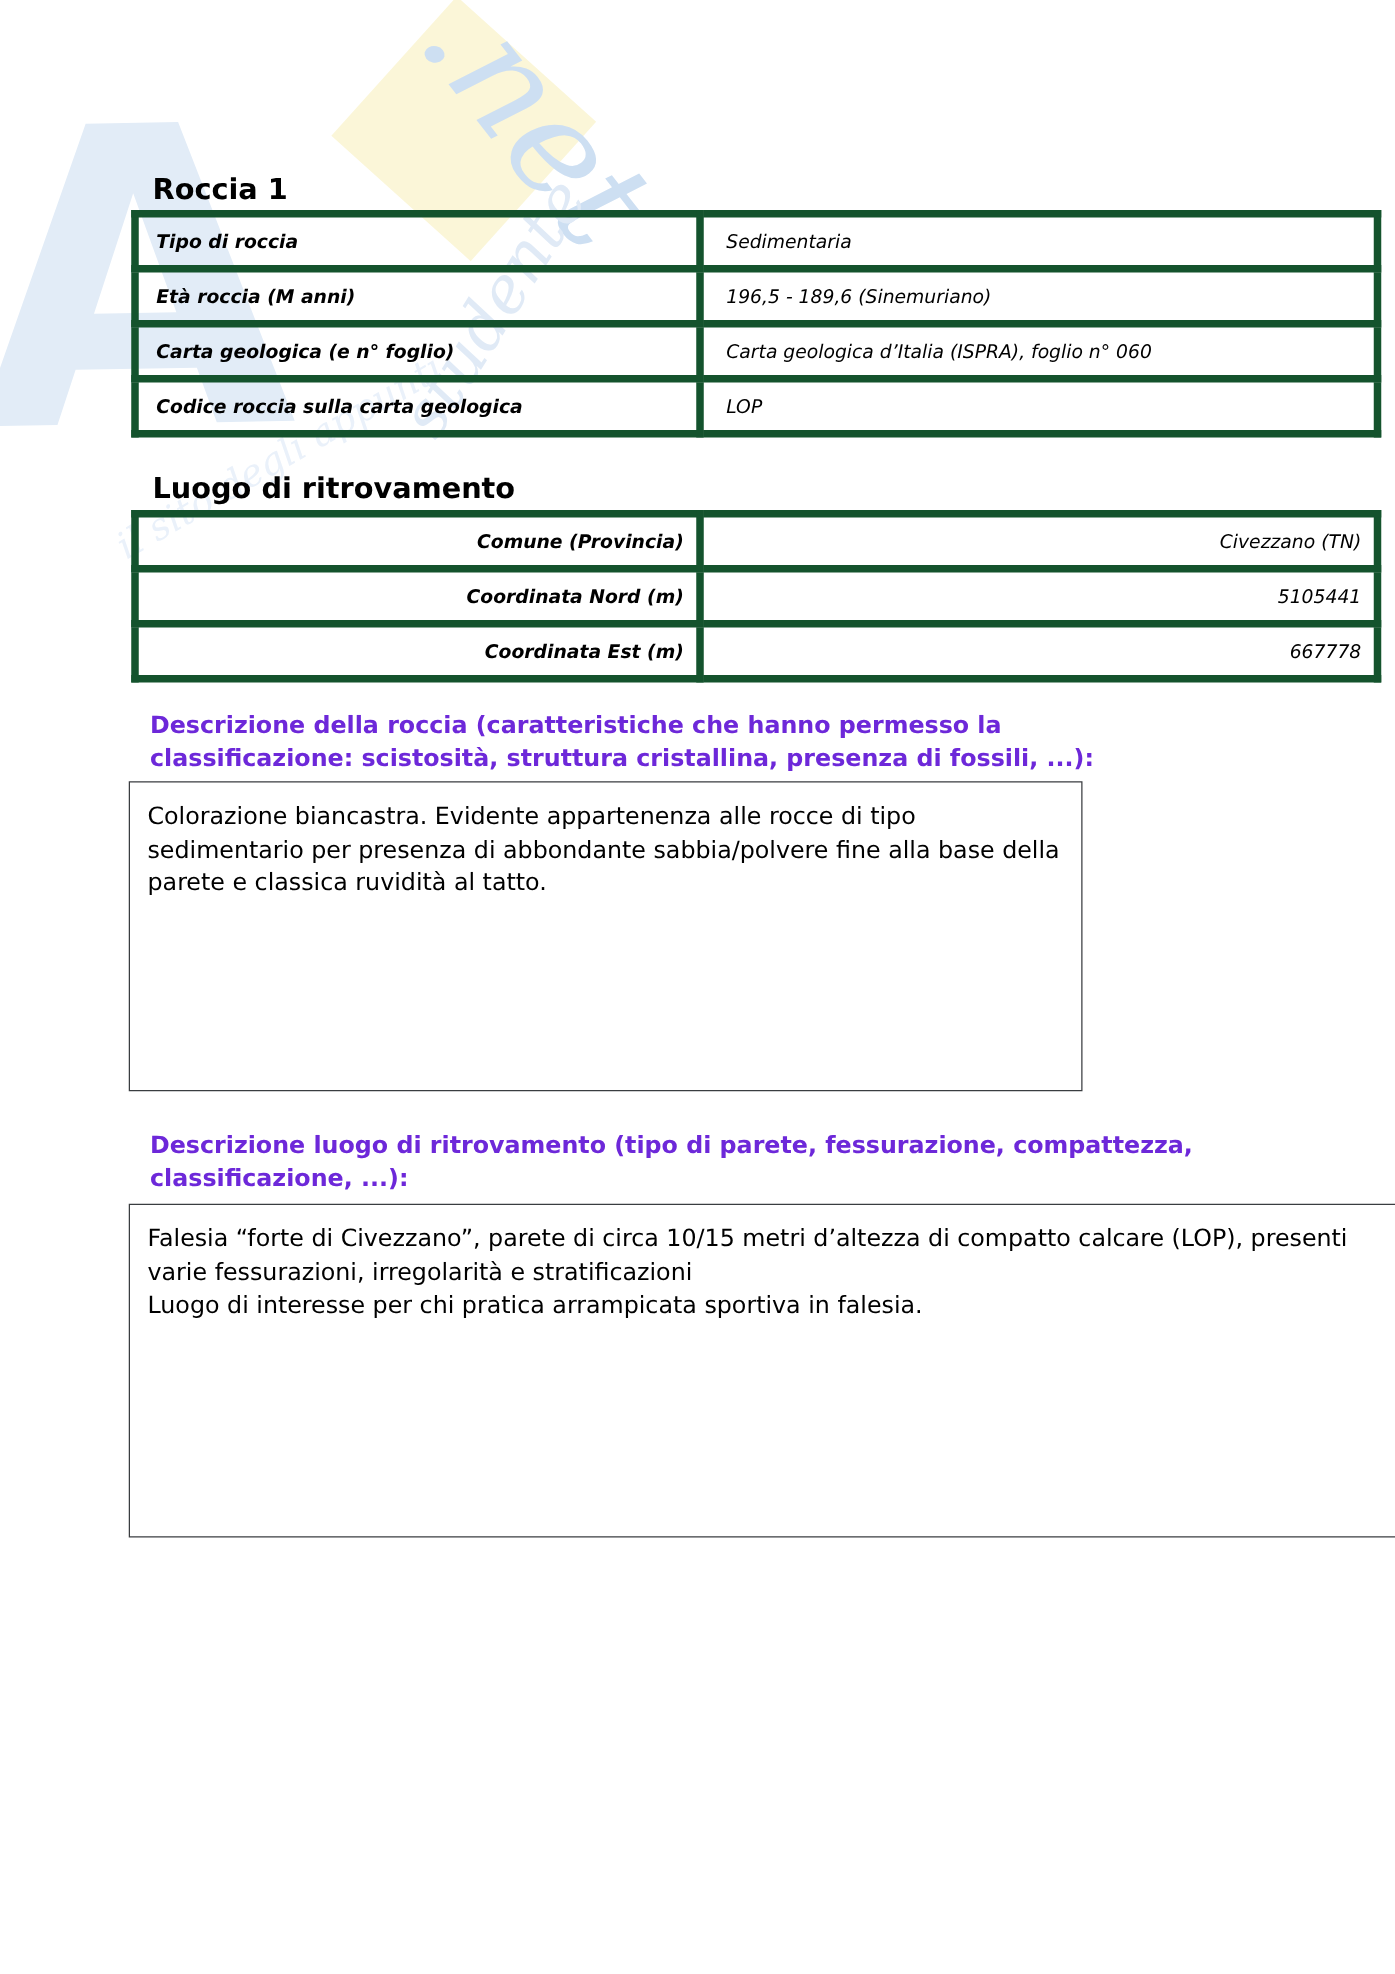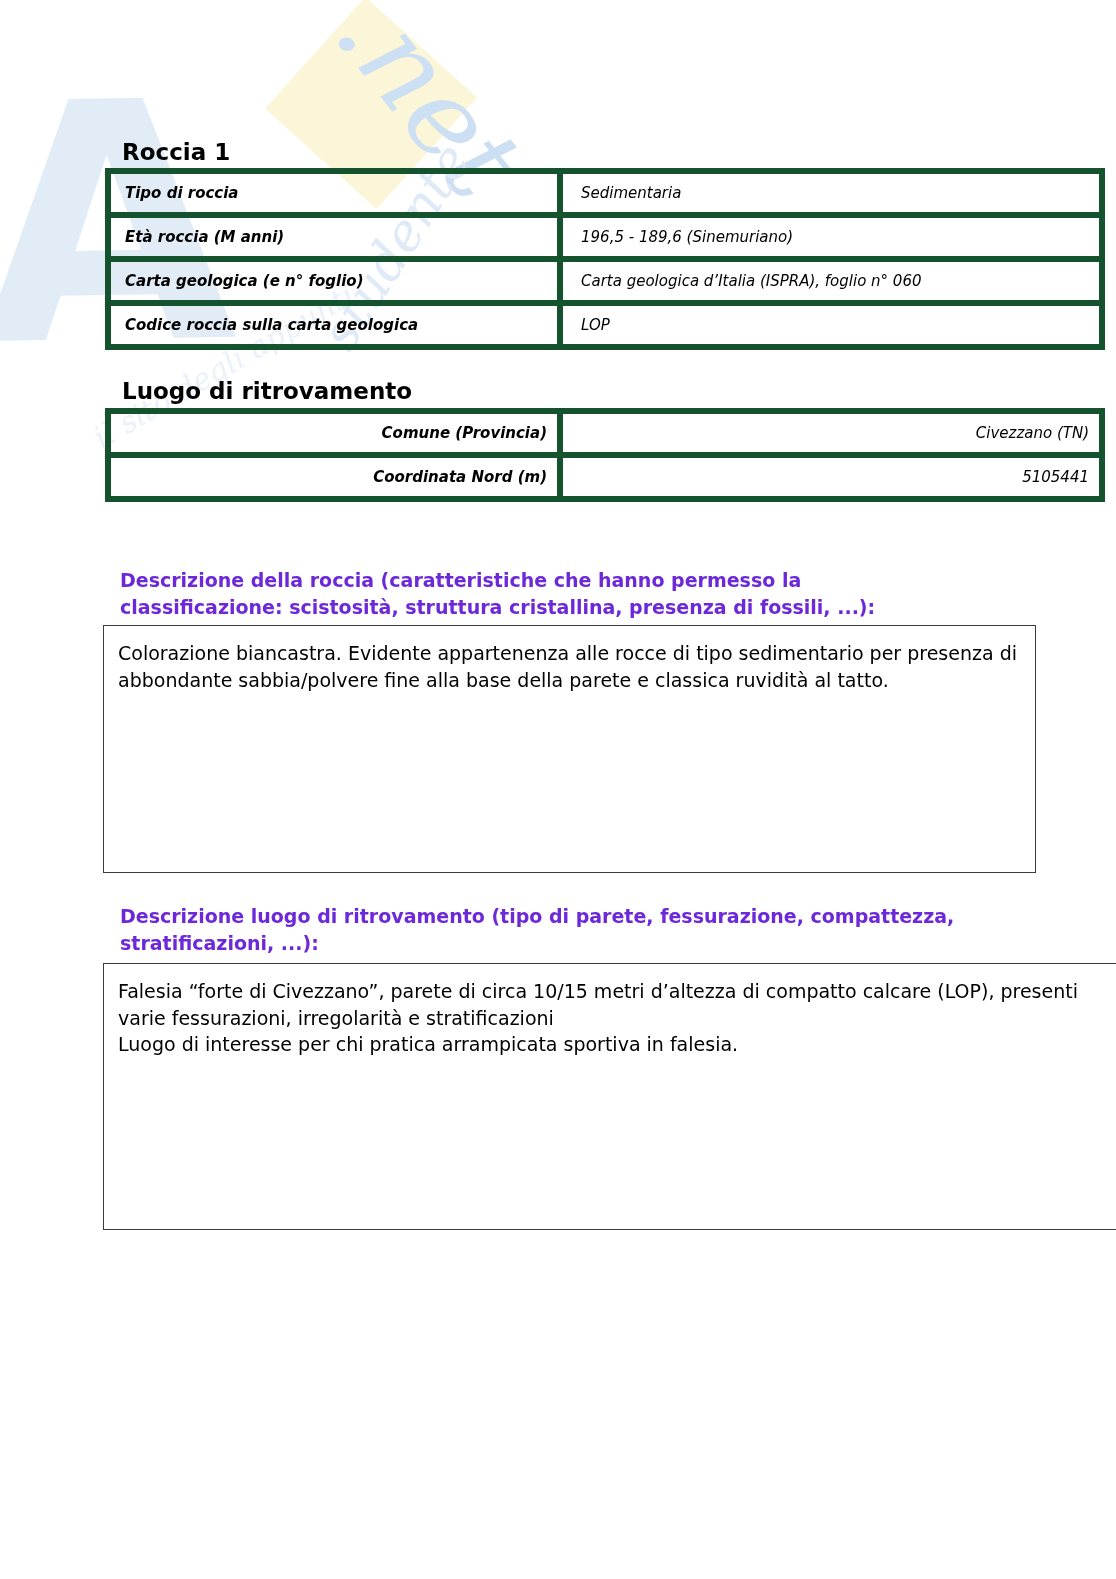--- a/index.html
+++ b/index.html
@@ -188,35 +188,39 @@
     <table class="doc-table" style="left:105px; top:408px; width:933px;text-align:right;">
       <tbody>
         <tr>
           <td class="k">Comune (Provincia)</td>
           <td class="v">Civezzano (TN)</td>
         </tr>
         <tr>
           <td class="k">Coordinata Nord (m)</td>
           <td class="v">5105441</td>
         </tr>
+        <tr>
+          <td class="k">Coordinata Est (m)</td>
+          <td class="v">667778</td>
+        </tr>
       </tbody>
     </table>
 
     <div class="heading-block" style="left:120px; top:567px; width:900px;">
       <div>Descrizione della roccia (caratteristiche che hanno permesso la</div>
       <div>classificazione: scistosità, struttura cristallina, presenza di fossili, ...):</div>
     </div>
 
-    <div class="textbox" style="left:103px; top:625px; width:933px; height:248px;">
+    <div class="textbox" style="left:103px; top:625px; width:763px; height:248px;">
       <p> Colorazione biancastra. Evidente appartenenza alle rocce di tipo sedimentario per presenza di abbondante sabbia/polvere fine alla base della parete e classica ruvidità al tatto.</p>
     </div>
 
     <div class="heading-block" style="left:120px; top:903px; width:920px;">
       <div>Descrizione luogo di ritrovamento (tipo di parete, fessurazione, compattezza,</div>
-      <div>stratificazioni, ...):</div>
+      <div>classificazione, ...):</div>
     </div>
 
     <div class="textbox" style="left:103px; top:963px; width:1036px; height:267px;">
       <p> Falesia “forte di Civezzano”, parete di circa 10/15 metri d’altezza di compatto calcare (LOP), presenti varie fessurazioni, irregolarità e stratificazioni</p>
       <p>Luogo di interesse per chi pratica arrampicata sportiva in falesia.</p>
     </div>
 
   </div>
 </div>
 

